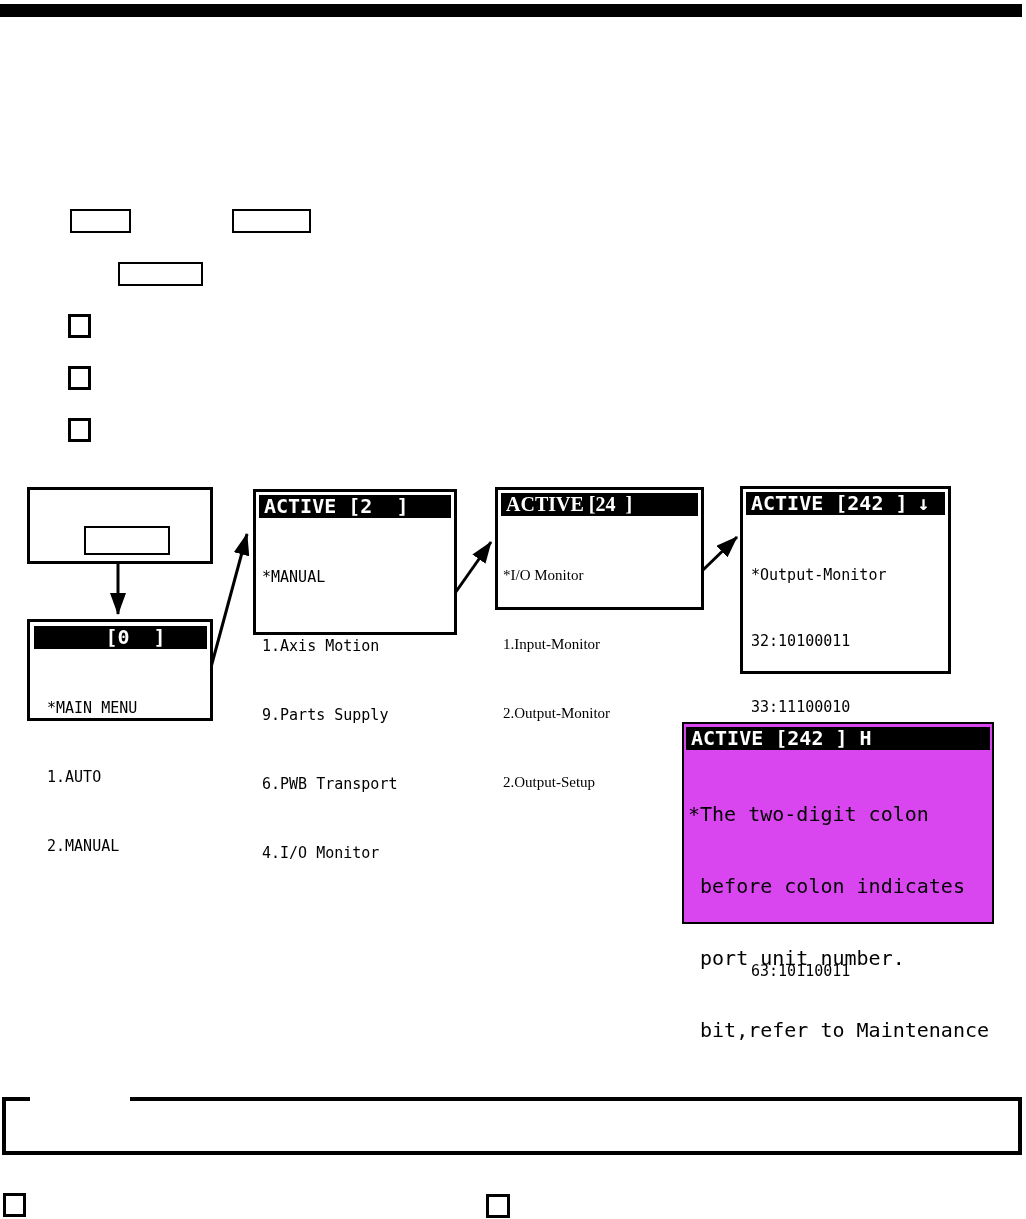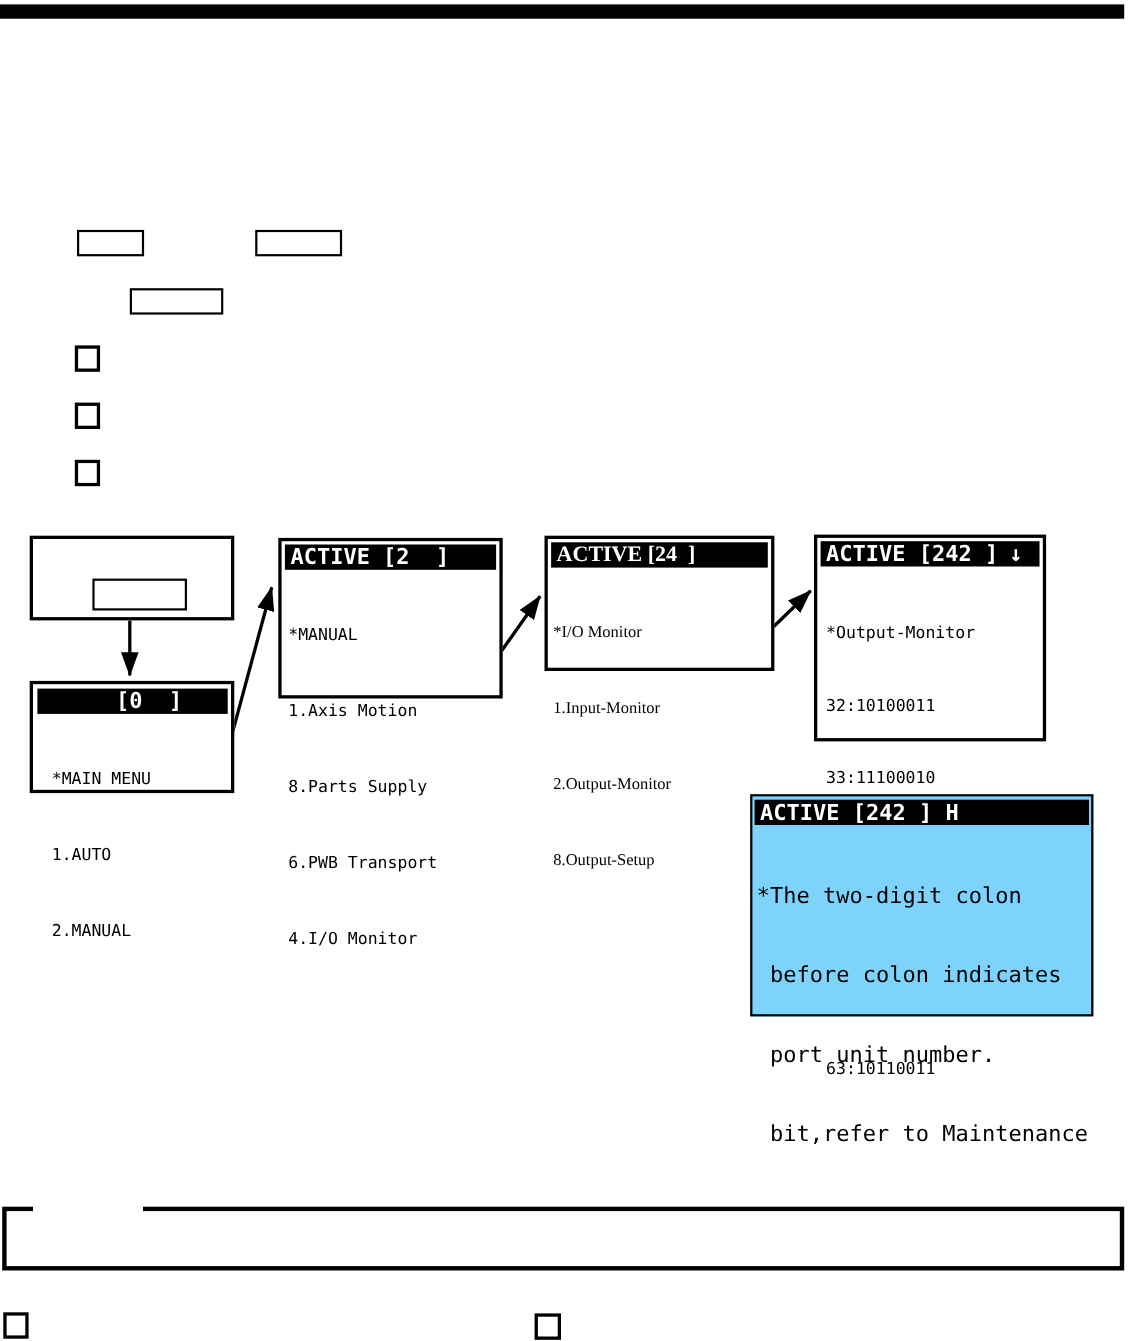--- a/index.html
+++ b/index.html
@@ -6,21 +6,21 @@
   .page { position:relative; width:1026px; height:1219px; background:#ffffff;
           overflow:hidden; font-family:"DejaVu Sans Mono","Liberation Mono",monospace; color:#000; }
   .abs { position:absolute; box-sizing:border-box; }
 
   .topbar { background:#000; }
 
   .outline2 { border:2px solid #000; background:#fff; }
   .outline3 { border:3px solid #000; background:#fff; }
 
   .screen  { border:3px solid #000; background:#fff; }
-  .screen2b{ border:2px solid #000; background:#7dd3fc; }
+  .screen2b{ border:2px solid #000; background:#d946ef; }
 
   .tbar { background:#000; color:#fff; font-weight:bold; font-size:20px;
           height:23px; line-height:23px; white-space:pre; padding-left:5px;
           margin:4px 3px 0 4px; display:flex; align-items:flex-start; }
   .tbar .ttl { white-space:pre; }
   .tbar.center { justify-content:center; padding-left:30px; }
   .scrollglyph { margin-left:10px; font-weight:bold; }
 
   .items { font-size:15px; line-height:23px; white-space:pre; margin-top:2px; }
   .items.lh22 { line-height:22px; margin-top:5px; }
@@ -78,35 +78,35 @@
     </div>
   </div>
 
   <div class="abs screen" style="left:253px; top:489px; width:204px; height:146px;">
     <div class="tbar" style="margin:3px 3px 0 3px;">
       <span class="ttl">ACTIVE [2  ]</span>
     </div>
     <div class="items pl6">
       <div>*MANUAL</div>
       <div>1.Axis Motion</div>
-      <div>8.Parts Supply</div>
+      <div>9.Parts Supply</div>
       <div>6.PWB Transport</div>
       <div>4.I/O Monitor</div>
     </div>
   </div>
 
   <div class="abs screen" style="left:495px; top:487px; width:209px; height:123px;font-family:Liberation Serif, serif;">
     <div class="tbar" style="margin:3px 3px 0 3px;">
       <span class="ttl">ACTIVE [24  ]</span>
     </div>
     <div class="items pl5">
       <div>*I/O Monitor</div>
       <div>1.Input-Monitor</div>
       <div>2.Output-Monitor</div>
-      <div>8.Output-Setup</div>
+      <div>2.Output-Setup</div>
     </div>
   </div>
 
   <div class="abs screen" style="left:740px; top:486px; width:211px; height:188px;">
     <div class="tbar" style="margin:3px 3px 0 3px;">
       <span class="ttl">ACTIVE [242 ]</span>
       <span class="scrollglyph">↓</span>
     </div>
     <div class="items lh22 pl8">
       <div>*Output-Monitor</div>

